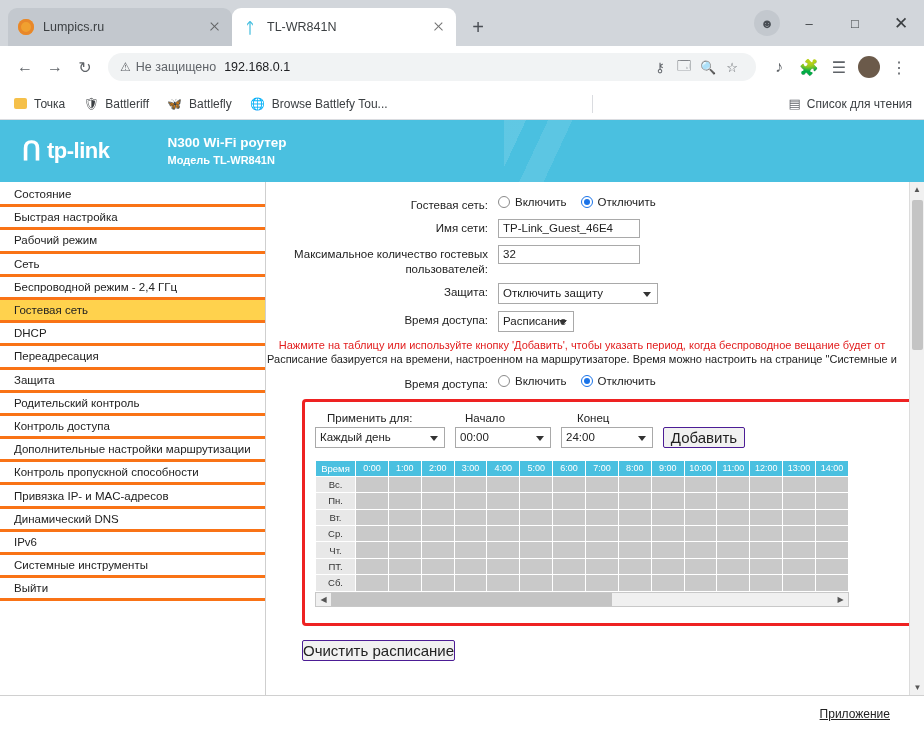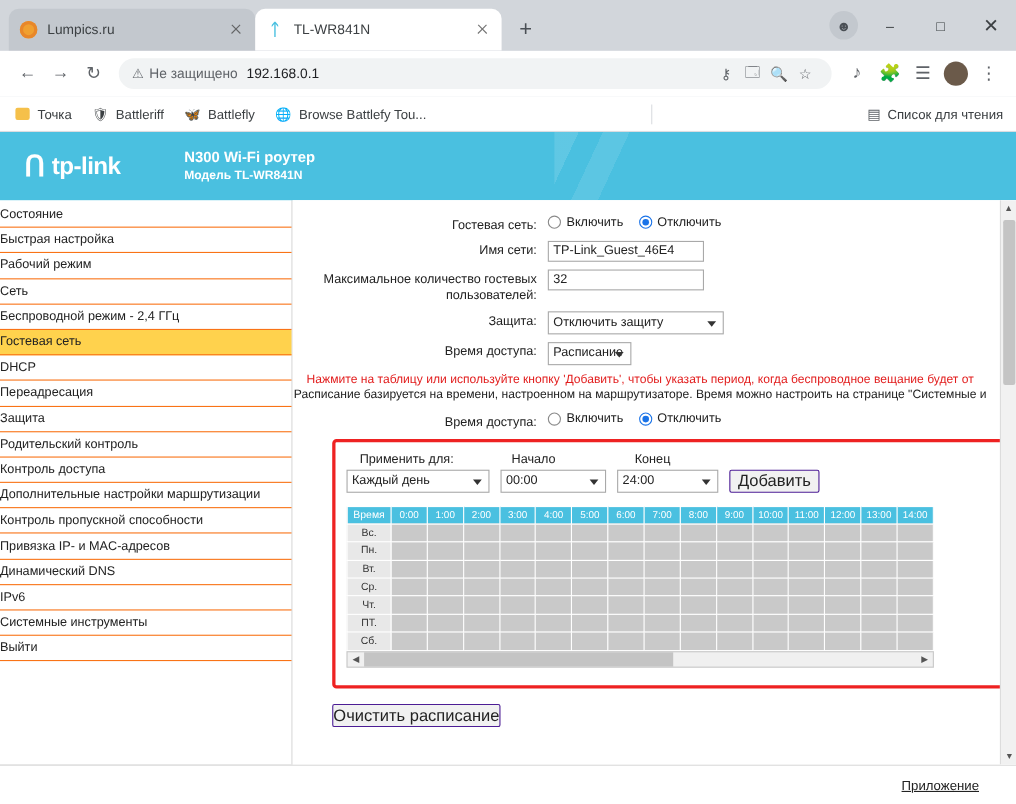--- a/index.html
+++ b/index.html
@@ -106,22 +106,22 @@
   .logo .word { font-size: 22px; font-weight: bold; letter-spacing: -0.5px; }
   .model { margin-left: 58px; color: #fff; line-height: 1.35; }
   .model .m1 { font-size: 13.5px; font-weight: bold; }
   .model .m2 { font-size: 11px; font-weight: bold; }
 
   .body-row { flex: 1 1 auto; display: flex; min-height: 0; }
 
   .sidebar { width: 266px; background: #ffffff; border-right: 1px solid #cfcfcf; padding-top: 2px; flex: 0 0 auto;}
   .side-item {
     height: 23.2px; display: flex; align-items: center;
-    font-size: 11.5px; color: #222;
-    border-bottom: 1px solid #f97316;
+    padding-left: 14px; font-size: 11.5px; color: #222;
+    border-bottom: 3px solid #f97316;
     white-space: nowrap; overflow: hidden;
   }
   .side-item.active { background: #ffd24d; }
 
   .content {
     flex: 1 1 auto; position: relative; background: #fff; min-width: 0;
     overflow: hidden;
   }
   .content-inner { padding: 14px 26px 0 0; font-size: 11.5px; color: #222; }
 

